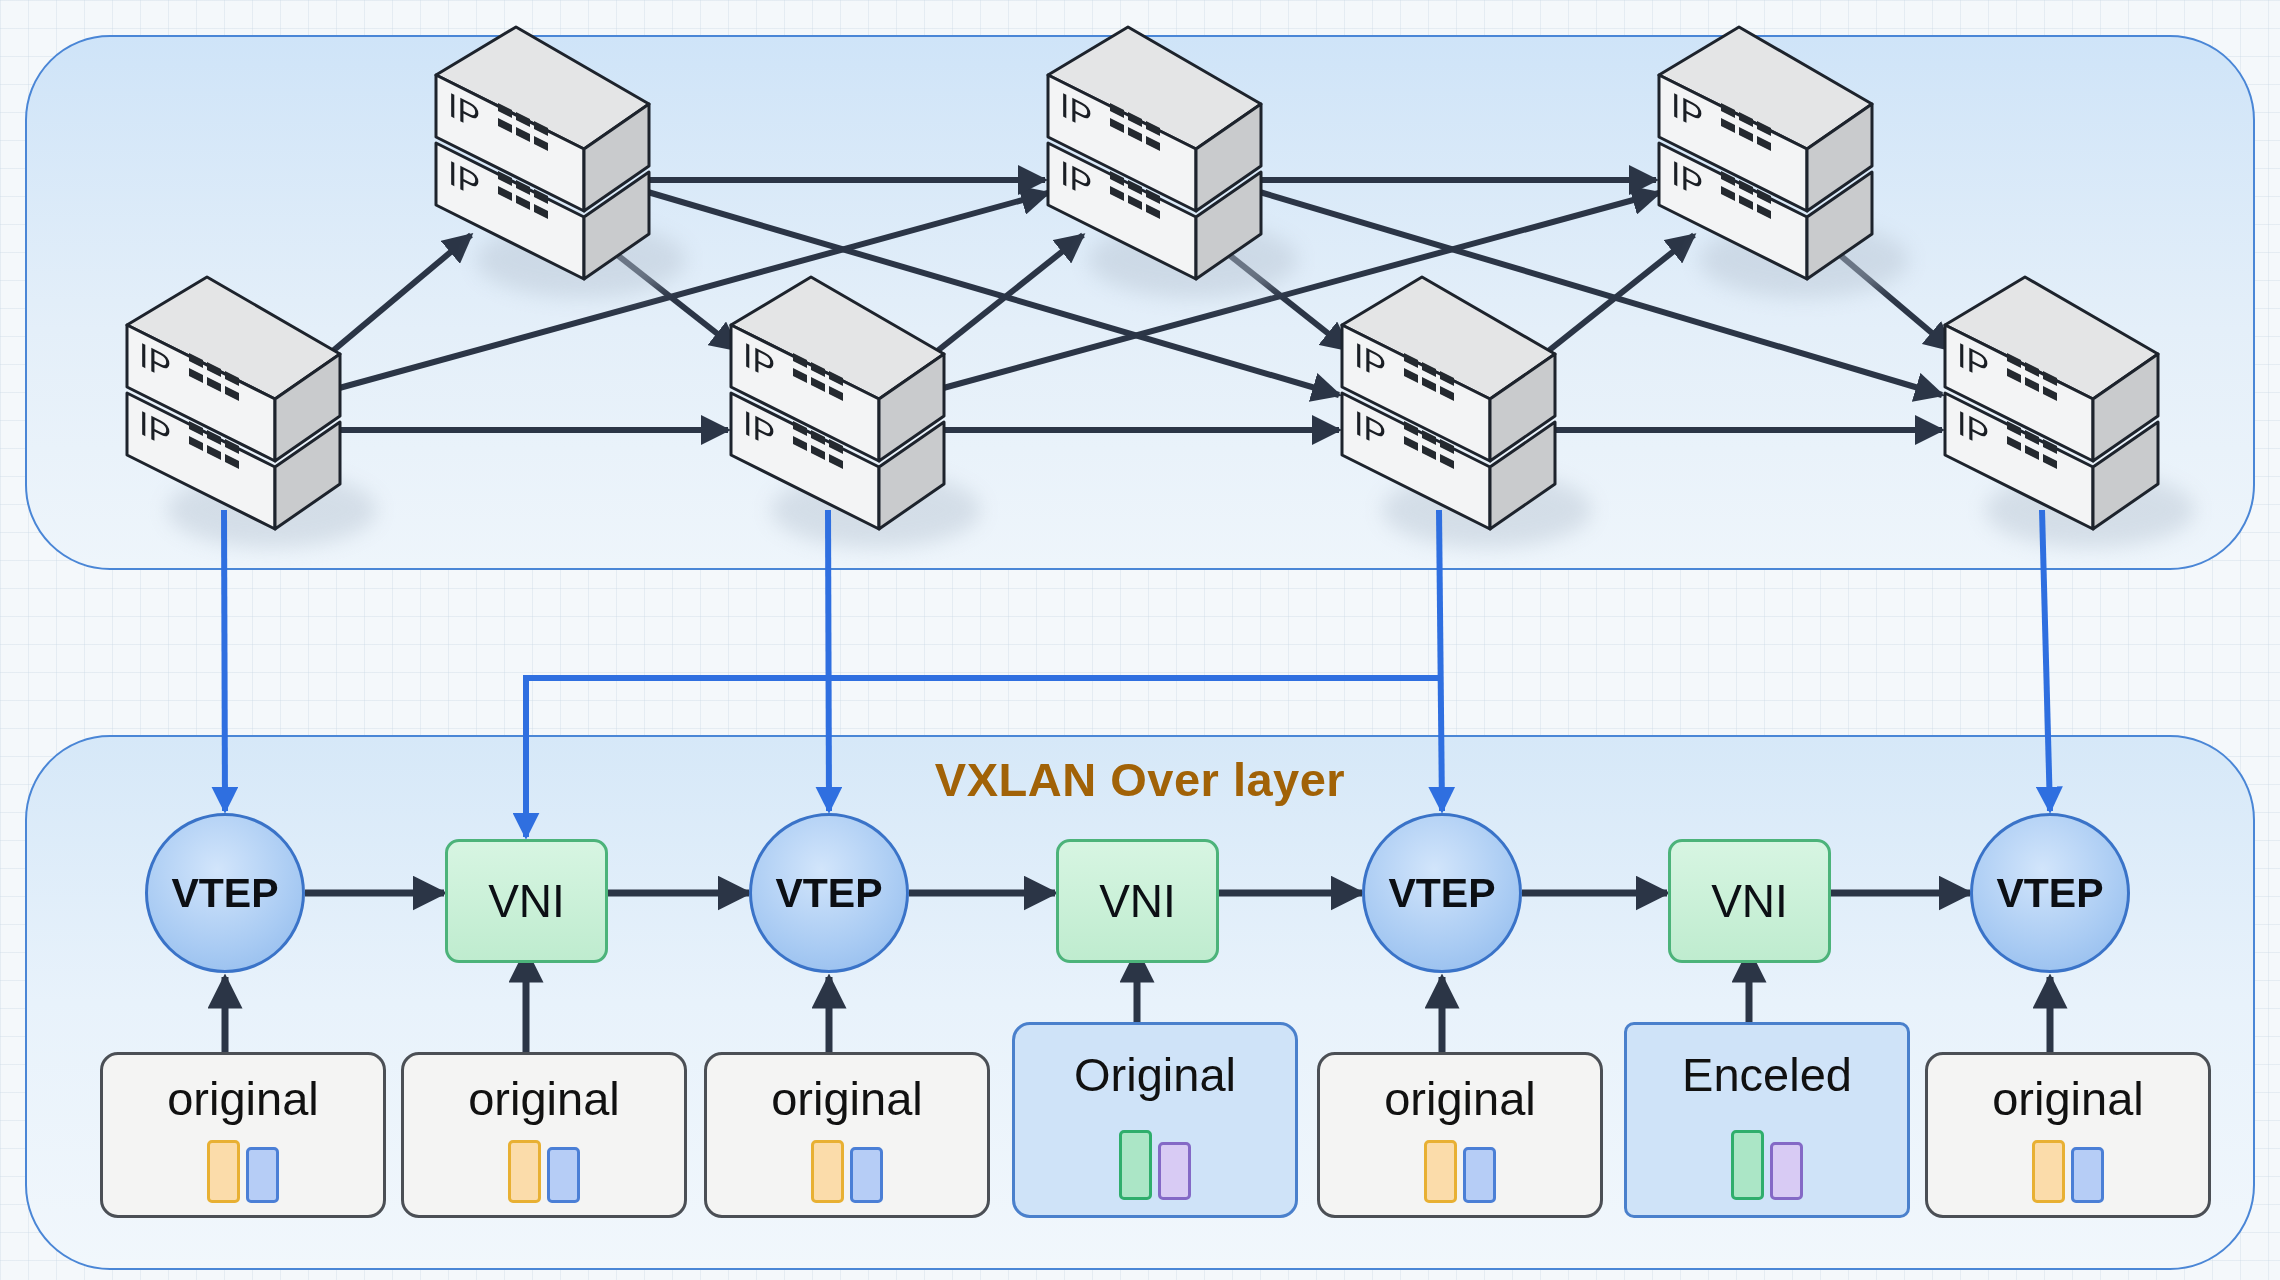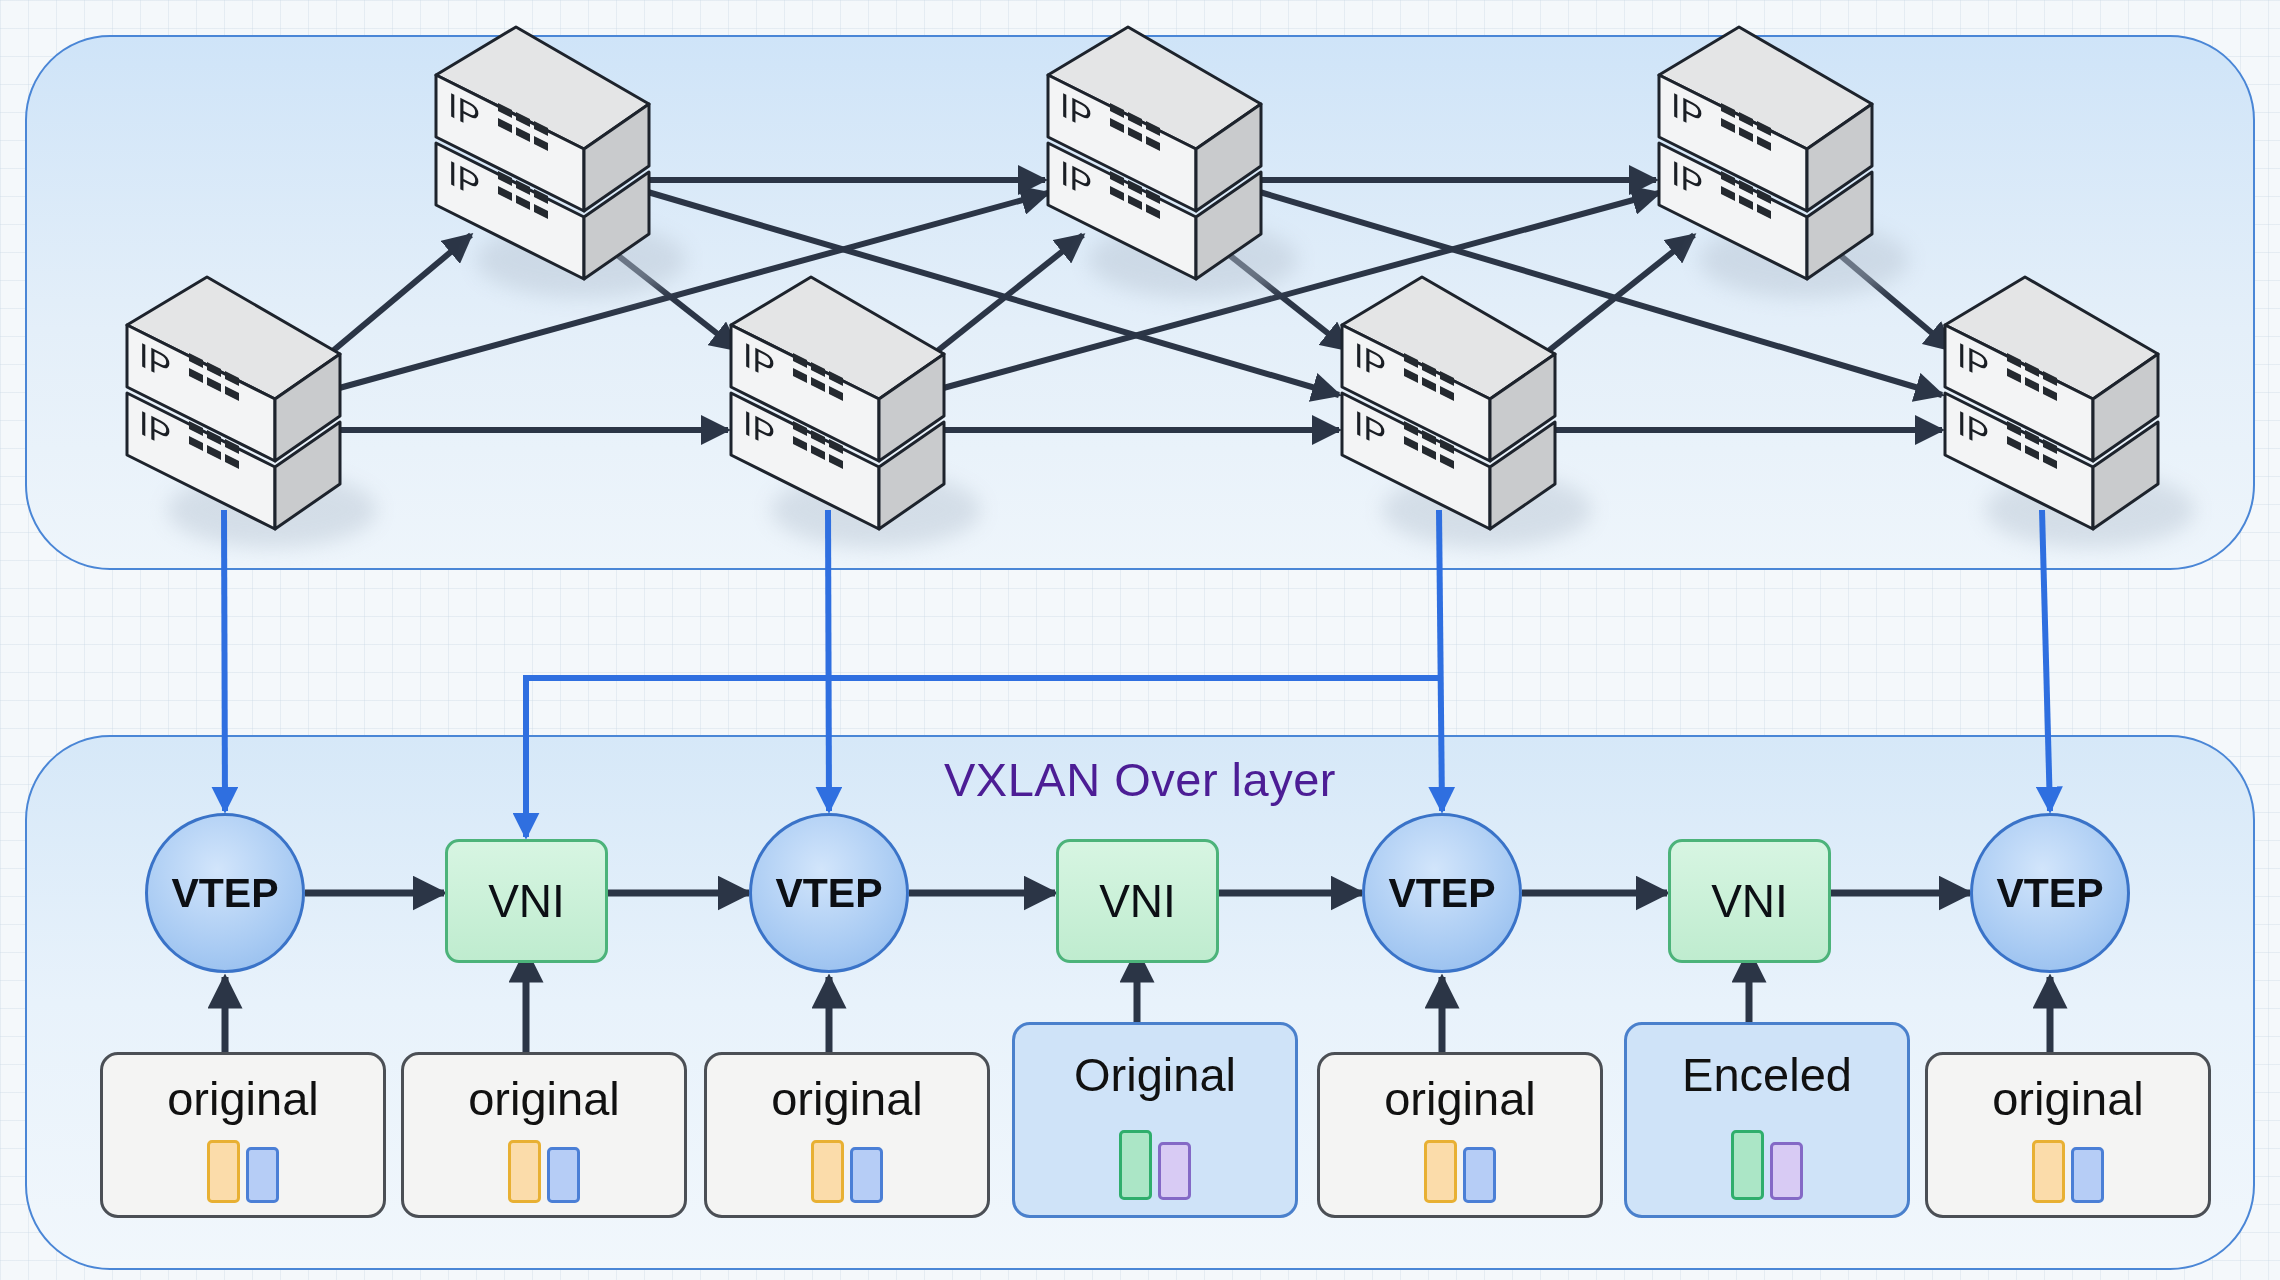--- a/index.html
+++ b/index.html
@@ -20,21 +20,21 @@
     top: 35px; height: 535px;
     background: linear-gradient(180deg, #cfe4f8 0%, #e4eff9 55%, #eef5fb 100%);
   }
   #overlay-panel {
     top: 735px; height: 535px;
     background: linear-gradient(180deg, #d6e8f8 0%, #e8f2fb 50%, #f1f7fc 100%);
   }
   svg#diagram { position: absolute; left: 0; top: 0; width: 2280px; height: 1280px; }
   .overlay-title {
     position: absolute; top: 752px; left: 0; width: 2280px; text-align: center;
-    font-size: 47px; font-weight: normal; color: #4c1d95; letter-spacing: 0.5px;
+    font-size: 47px; font-weight: bold; color: #a16207; letter-spacing: 0.5px;
   }
   .vtep {
     position: absolute; width: 160px; height: 160px; border-radius: 50%;
     background: radial-gradient(circle at 45% 35%, #d2e5fb 0%, #a9cbf3 60%, #8db8ec 100%);
     border: 3px solid #3a73c8; box-sizing: border-box;
     display: flex; align-items: center; justify-content: center;
     font-size: 41px; font-weight: bold; color: #0c0f14;
   }
   .vni {
     position: absolute; width: 163px; height: 124px; border-radius: 14px;
@@ -314,21 +314,21 @@
         <div class="chip purple"></div>
       </div>
     </div>
     <div class="payload gray" style="left: 1317px;">
       <span class="label">original</span>
       <div class="chip-row">
         <div class="chip orange"></div>
         <div class="chip cblue"></div>
       </div>
     </div>
-    <div class="payload blue" style="left: 1624px;">
+    <div class="payload blue" style="left: 1624px; border-radius: 10px;">
       <span class="label">Enceled</span>
       <div class="chip-row">
         <div class="chip green"></div>
         <div class="chip purple"></div>
       </div>
     </div>
     <div class="payload gray" style="left: 1925px;">
       <span class="label">original</span>
       <div class="chip-row">
         <div class="chip orange"></div>

